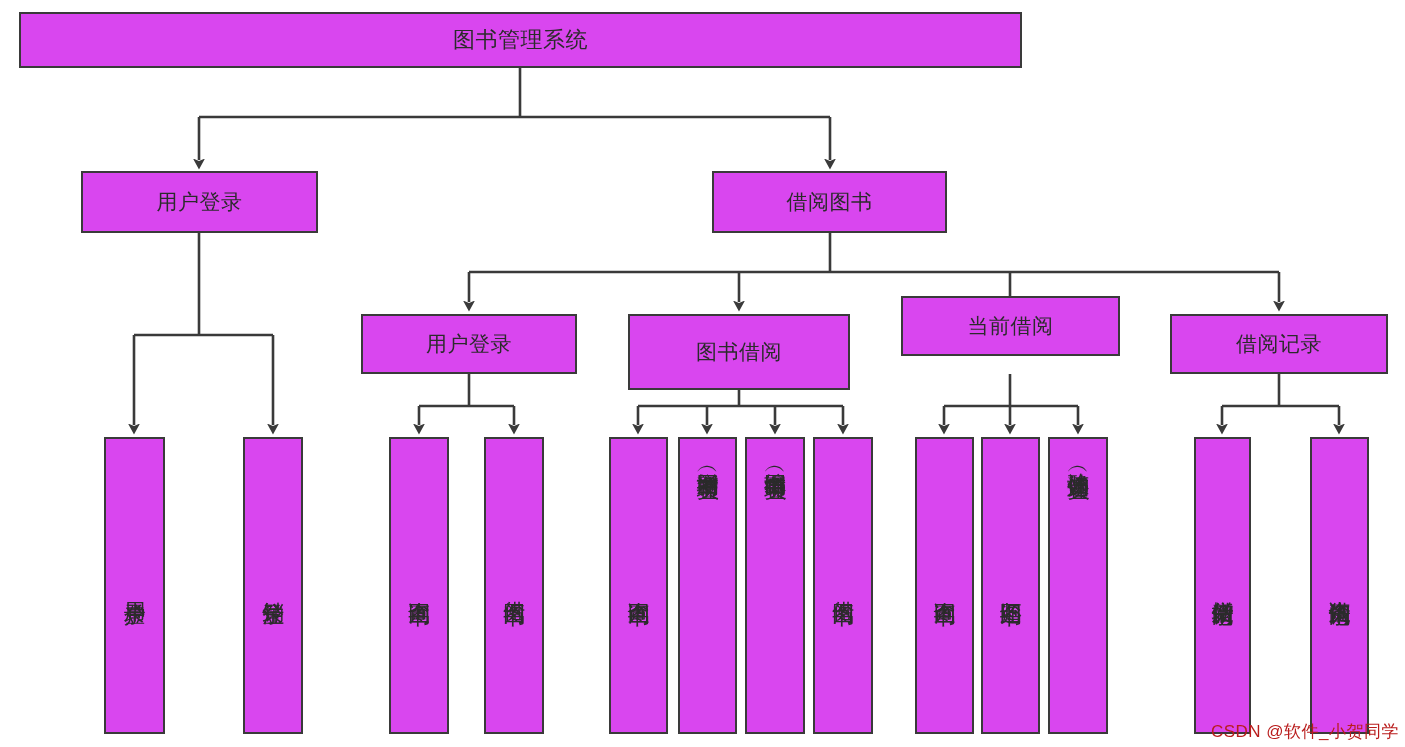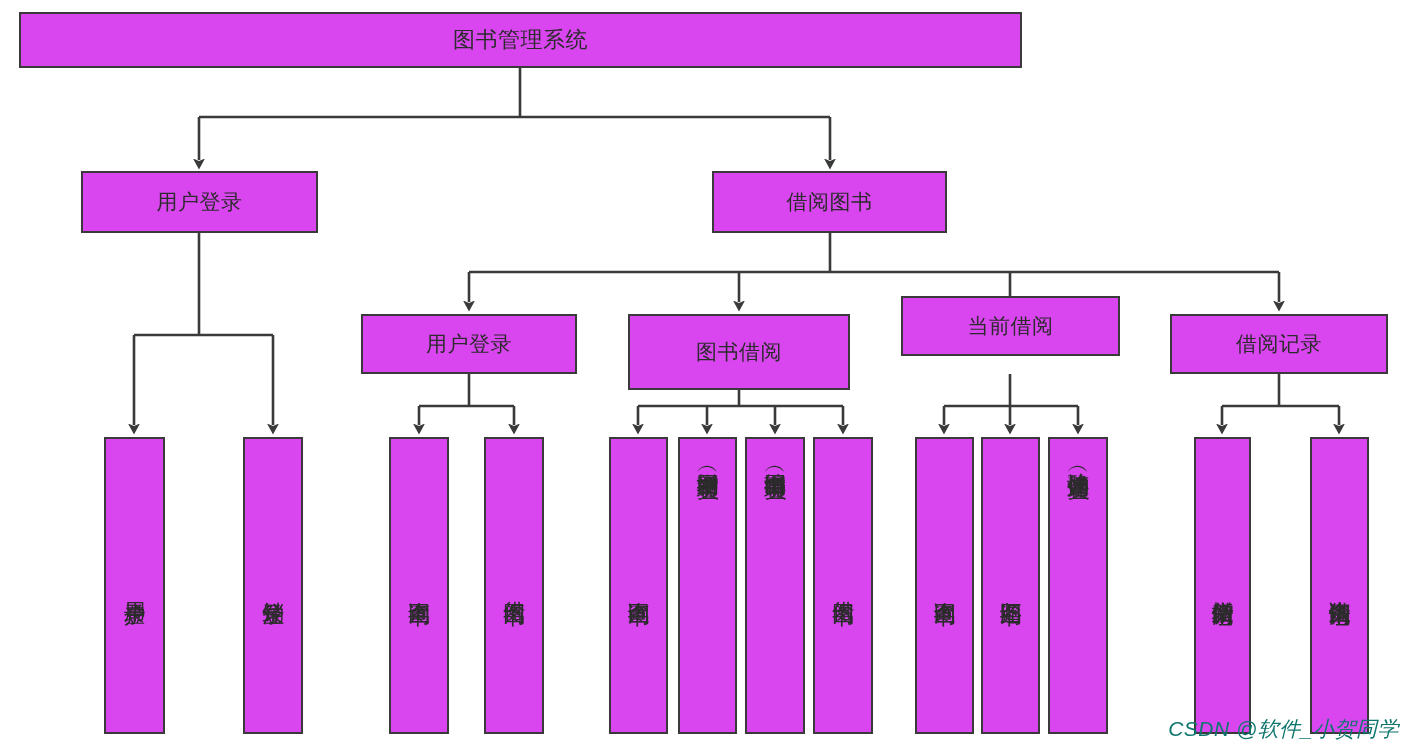--- a/index.html
+++ b/index.html
@@ -49,26 +49,25 @@
     text-align:start;
   }
   .node.leaf.mid{
     align-items:center;
     padding-top:0;
   }
 
   #watermark{
     position:absolute;
     right:6px;bottom:4px;
-    font-size:21px;
-    color:#0f766e;
+    font-size:17px;
+    color:#b91c1c;
     letter-spacing:0.5px;
     white-space:nowrap;
     font-family:"Liberation Sans","DejaVu Sans",sans-serif;
-    font-style:italic;
   }
 </style>
 </head>
 <body>
 
 <div id="stage">
 
   <svg id="wires" viewBox="0 0 1405 747" preserveAspectRatio="none">
     <defs>
       <marker id="arw" markerWidth="12" markerHeight="14" refX="1.5" refY="6" orient="auto" markerUnits="userSpaceOnUse">

